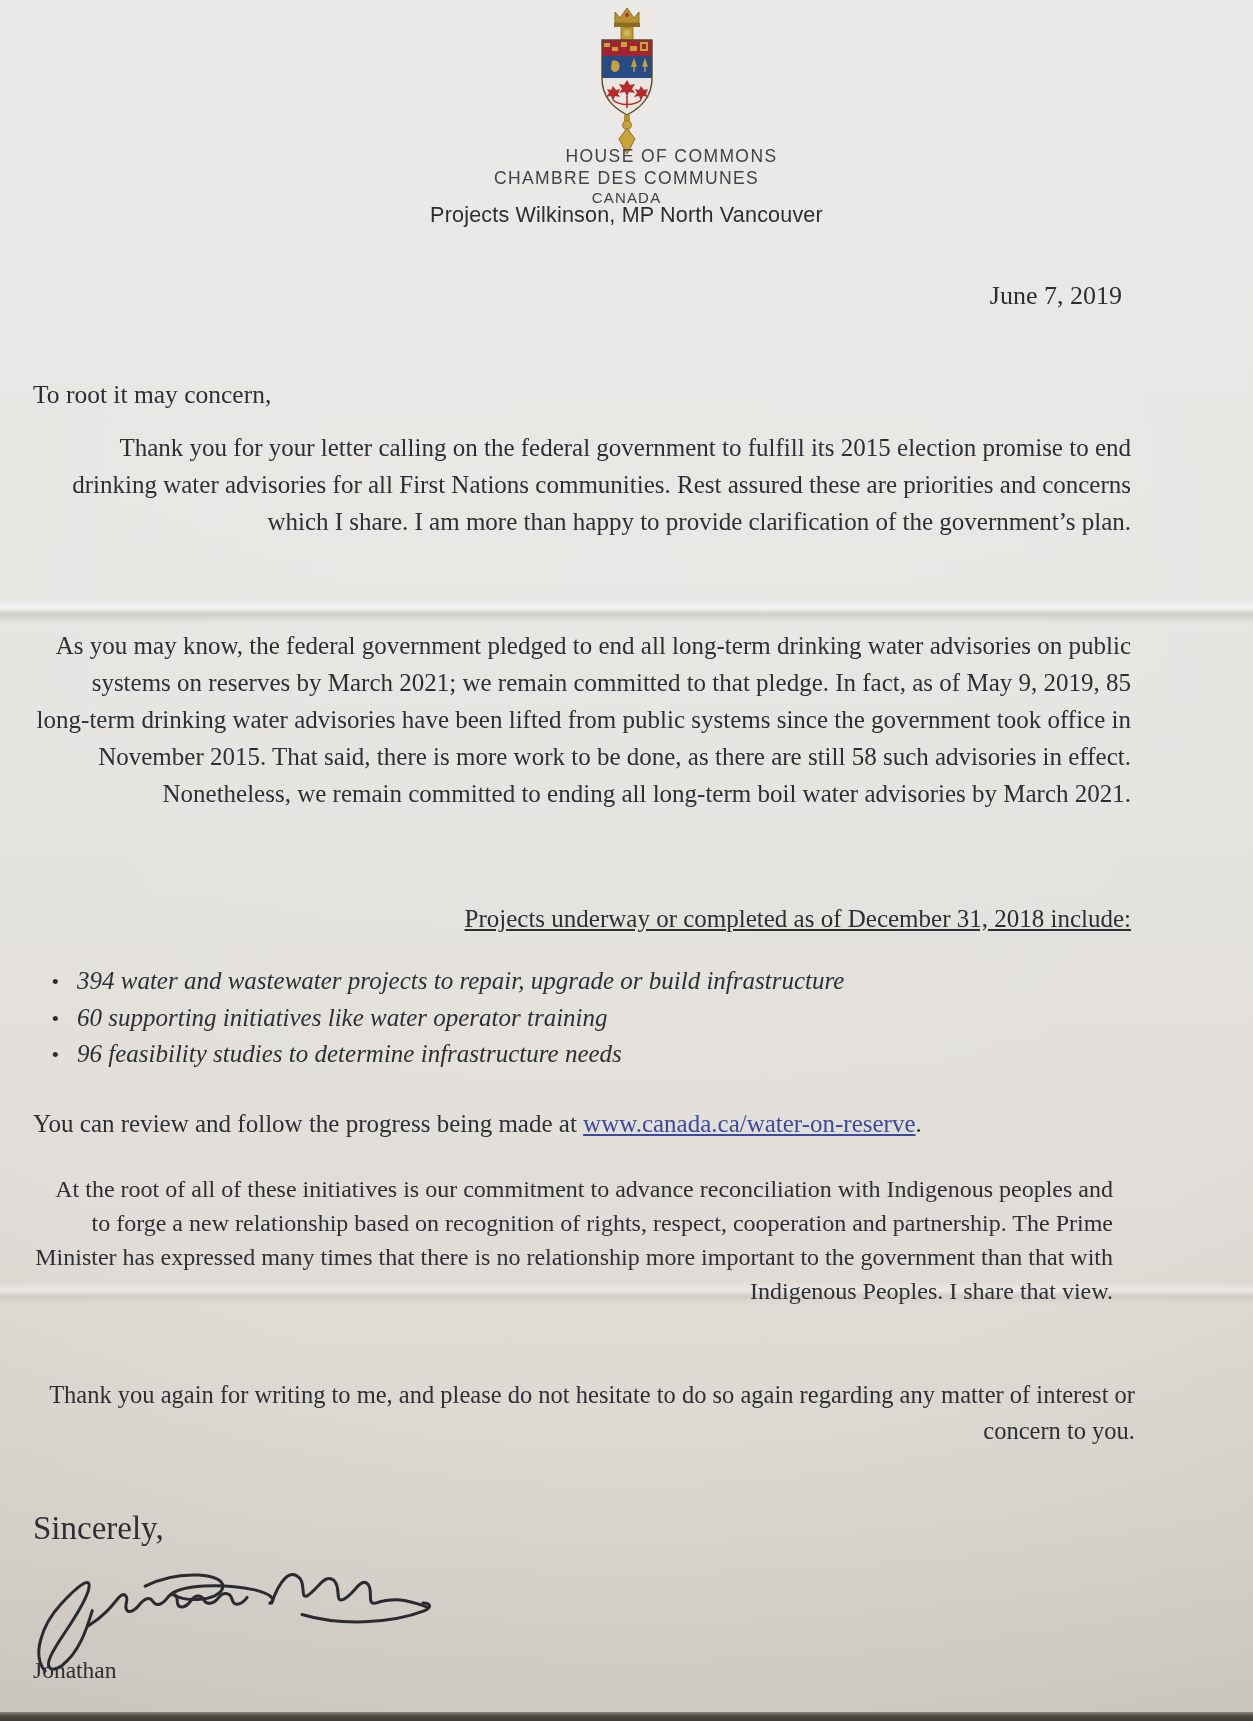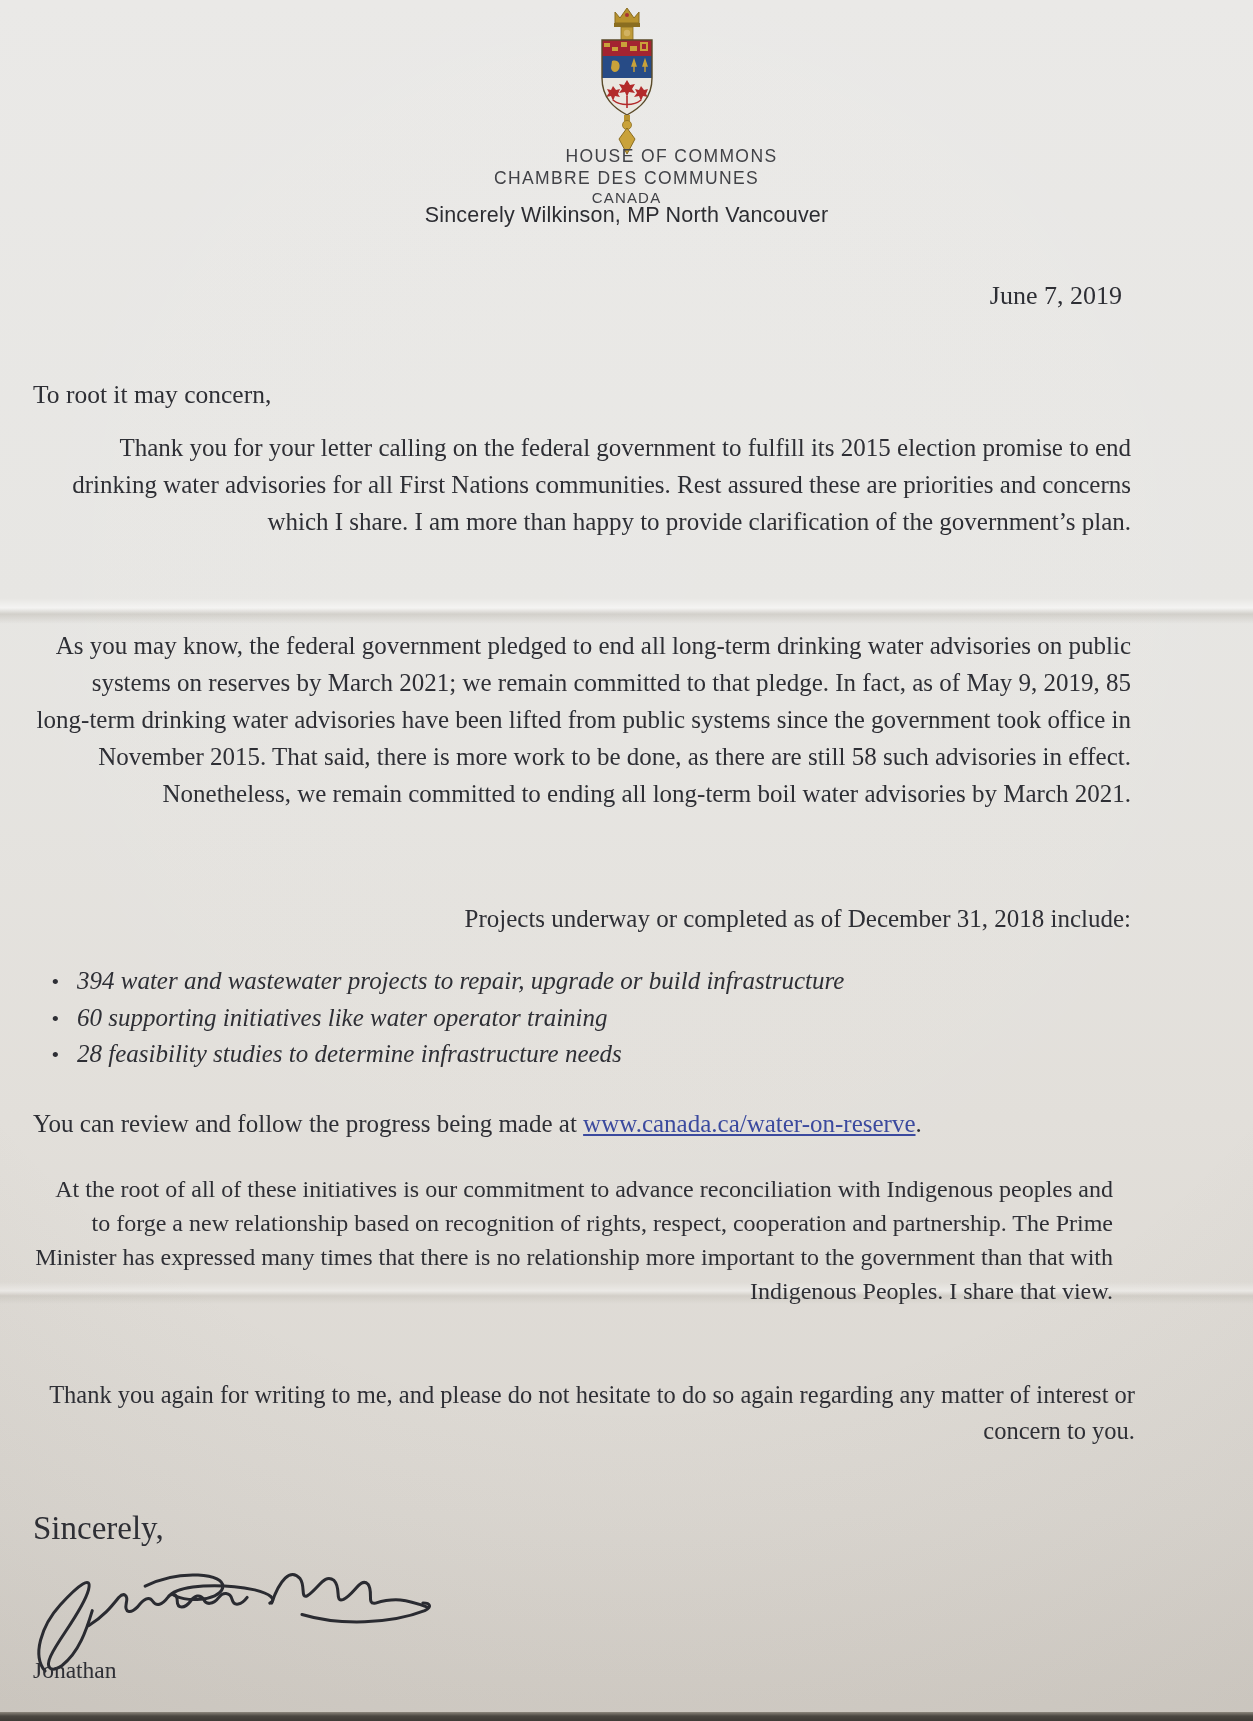--- a/index.html
+++ b/index.html
@@ -28,21 +28,21 @@
   .lh-3{top:189px;font-size:15px;letter-spacing:1.2px;}
   .lh-sender{top:203px;font-size:21.5px;color:#2c2d32;letter-spacing:0.2px;}
 
   .date{position:absolute;top:281px;right:131px;font-size:26px;}
   .salutation{position:absolute;top:380px;left:33px;font-size:25.5px;}
 
   .para{position:absolute;left:33px;width:1098px;font-size:25px;line-height:37px;
     text-align:right;}
   .p1{top:429px;}
   .p2{top:627px;}
-  .list-intro{top:900px;}
+  .list-intro{top:900px;text-decoration:underline;}
   .p3{top:1172px;font-size:24px;line-height:34px;width:1080px;}
   .p4{top:1377px;font-size:24.5px;line-height:36px;width:1102px;}
 
   .bullet-list{position:absolute;left:33px;top:963px;width:1060px;list-style:none;
     margin:0;padding:0;font-size:25px;}
   .bullet-list li{display:flex;line-height:35.5px;font-style:italic;}
   .bullet-list .marker{width:44px;text-align:center;flex:0 0 44px;}
   .bullet-list .marker::before{content:"\2022";font-size:22px;}
 
   .progress{position:absolute;left:33px;top:1105px;width:1098px;font-size:25px;line-height:37px;}
@@ -96,41 +96,41 @@
 
     <rect x="30" y="109" width="6" height="6" fill="#b8922e"></rect>
     <circle cx="33" cy="119" r="4.5" fill="#c9a23a" stroke="#8a6d20" stroke-width="0.8"></circle>
     <path d="M33,122 L41,133 L33,148 L25,133 Z" fill="#c9a23a" stroke="#8a6d20" stroke-width="1"></path>
   </svg>
 </div>
 
 <div class="lh-line lh-1">HOUSE OF COMMONS</div>
 <div class="lh-line lh-2">CHAMBRE DES COMMUNES</div>
 <div class="lh-line lh-3">CANADA</div>
-<div class="lh-line lh-sender">Sincerely Wilkinson, MP North Vancouver</div>
+<div class="lh-line lh-sender">Projects Wilkinson, MP North Vancouver</div>
 
 <div class="date">June 7, 2019</div>
 <div class="salutation">To root it may concern,</div>
 
 <div class="para p1">Thank you for your letter calling on the federal government to fulfill its 2015 election promise to end drinking water advisories for all First Nations communities. Rest assured these are priorities and concerns which I share. I am more than happy to provide clarification of the government’s plan.</div>
 <div class="para p2">As you may know, the federal government pledged to end all long-term drinking water advisories on public systems on reserves by March 2021; we remain committed to that pledge. In fact, as of May 9, 2019, 85 long-term drinking water advisories have been lifted from public systems since the government took office in November 2015.  That said, there is more work to be done, as there are still 58 such advisories in effect. Nonetheless, we remain committed to ending all long-term boil water advisories by March 2021.</div>
 <div class="para list-intro">Projects underway or completed as of December 31, 2018 include:</div>
 
 <ul class="bullet-list">
   <li>
     <span class="marker"></span>
     <span>394 water and wastewater projects to repair, upgrade or build infrastructure</span>
   </li>
   <li>
     <span class="marker"></span>
     <span>60 supporting initiatives like water operator training</span>
   </li>
   <li>
     <span class="marker"></span>
-    <span>28 feasibility studies to determine infrastructure needs</span>
+    <span>96 feasibility studies to determine infrastructure needs</span>
   </li>
 </ul>
 
 <div class="progress"><span>You can review and follow the progress being made at </span><span class="weblink">www.canada.ca/water-on-reserve</span><span>.</span></div>
 
 <div class="para p3">At the root of all of these initiatives is our commitment to advance reconciliation with Indigenous peoples and to forge a new relationship based on recognition of rights, respect, cooperation and partnership.  The Prime Minister has expressed many times that there is no relationship more important to the government than that with Indigenous Peoples. I share that view.</div>
 <div class="para p4">Thank you again for writing to me, and please do not hesitate to do so again regarding any matter of interest or concern to you.</div>
 
 <div class="valediction">Sincerely,</div>
 

